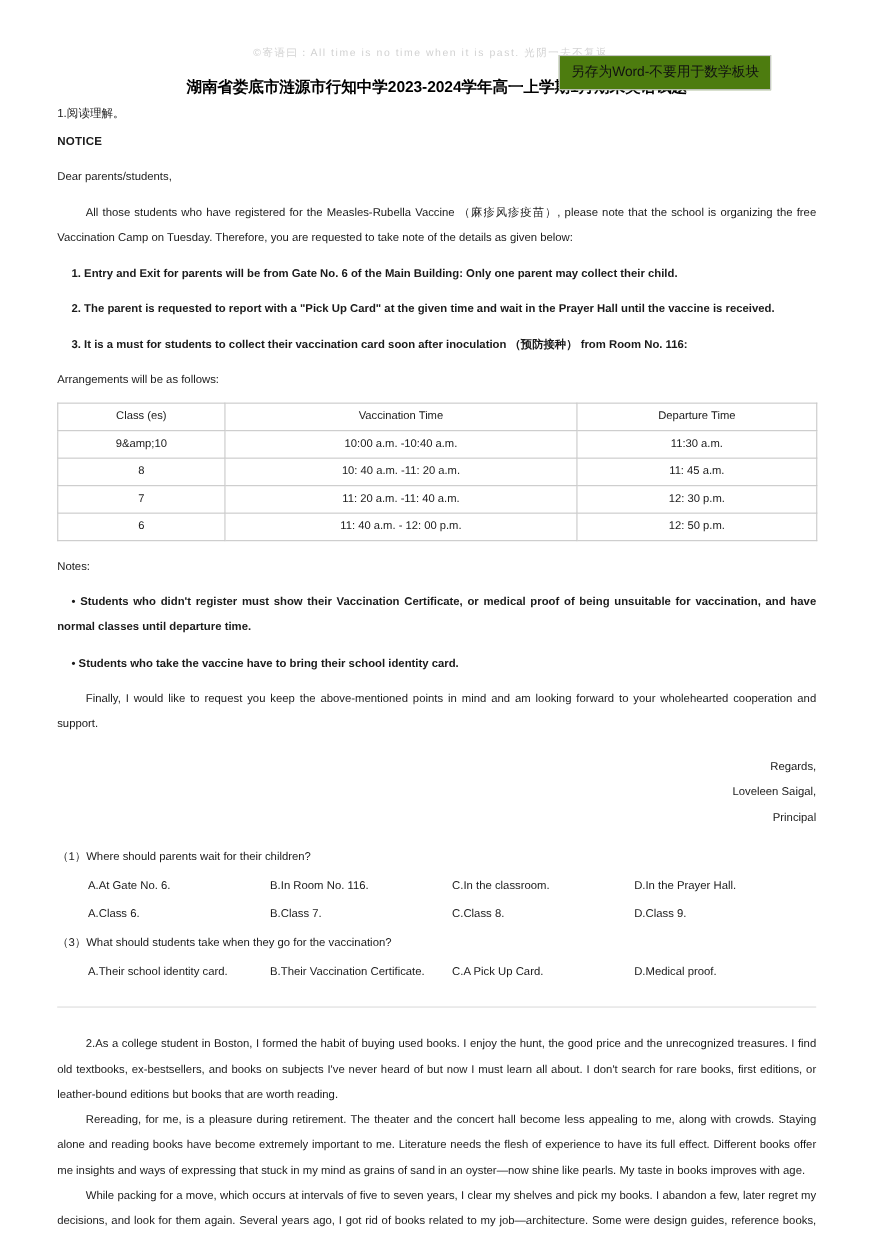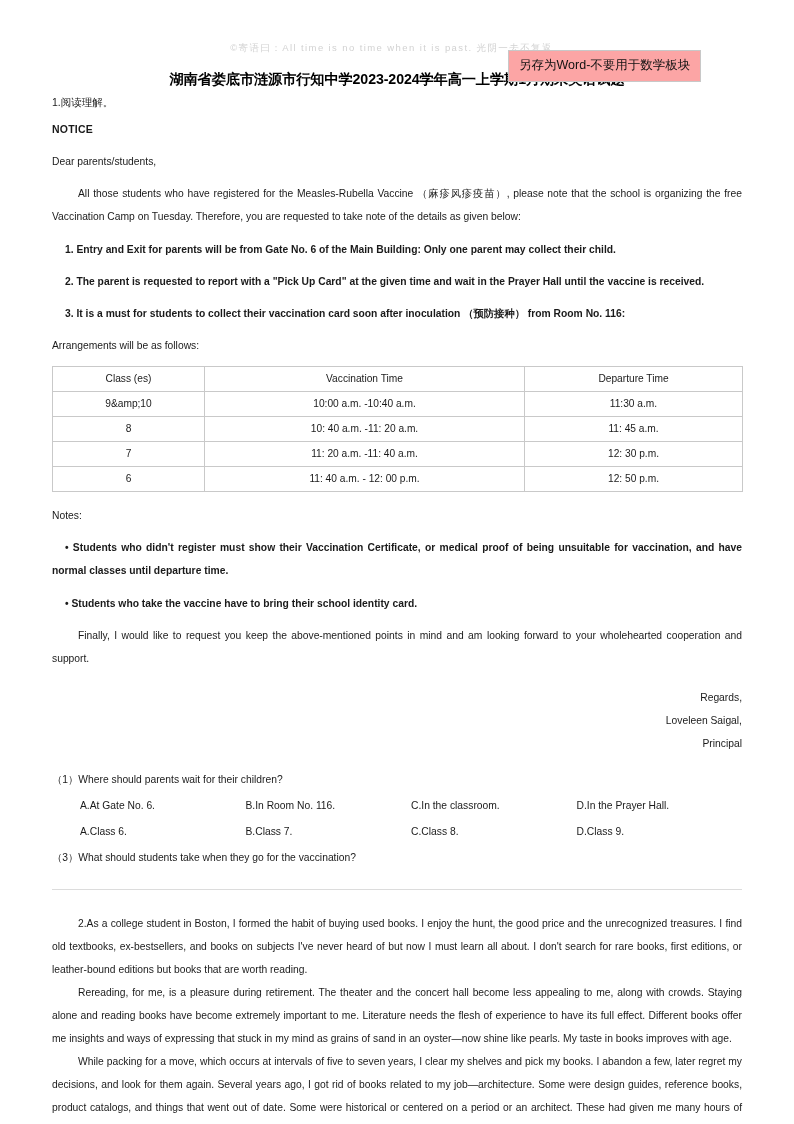--- a/index.html
+++ b/index.html
@@ -41,21 +41,21 @@
     font-size: 14.2px;
     font-weight: bold;
     color: #000;
     letter-spacing: -0.1px;
   }
   .callout {
     position: absolute;
     top: 50px;
     left: 508px;
     padding: 6px 10px 7px 10px;
-    background: #fca5a5;
+    background: #4d7c0f;
     border: 1px solid #c8c8c8;
     font-size: 12.5px;
     color: #111;
     white-space: nowrap;
     z-index: 5;
     box-shadow: 0 0 0 0 rgba(0,0,0,0);
   }
   .content {
     position: absolute;
     top: 96px;
@@ -230,20 +230,26 @@
       <div class="q-options">
         <span class="opt">A.Class 6.</span>
         <span class="opt">B.Class 7.</span>
         <span class="opt">C.Class 8.</span>
         <span class="opt">D.Class 9.</span>
       </div>
     </div>
 
     <div>
       <p class="q-stem">（3）What should students take when they go for the vaccination?</p>
+      <div class="q-options">
+        <span class="opt">A.Their school identity card.</span>
+        <span class="opt">B.Their Vaccination Certificate.</span>
+        <span class="opt">C.A Pick Up Card.</span>
+        <span class="opt">D.Medical proof.</span>
+      </div>
     </div>
 
     <hr class="divider">
 
     <div class="passage">
       <p class="body-text indent">2.As a college student in Boston, I formed the habit of buying used books. I enjoy the hunt, the good price and the unrecognized treasures. I find old textbooks, ex-bestsellers, and books on subjects I've never heard of but now I must learn all about. I don't search for rare books, first editions, or leather-bound editions but books that are worth reading.</p>
       <p class="body-text indent">Rereading, for me, is a pleasure during retirement. The theater and the concert hall become less appealing to me, along with crowds. Staying alone and reading books have become extremely important to me. Literature needs the flesh of experience to have its full effect. Different books offer me insights and ways of expressing that stuck in my mind as grains of sand in an oyster—now shine like pearls. My taste in books improves with age.</p>
       <p class="body-text indent">While packing for a move, which occurs at intervals of five to seven years, I clear my shelves and pick my books. I abandon a few, later regret my decisions, and look for them again. Several years ago, I got rid of books related to my job—architecture. Some were design guides, reference books, product catalogs, and things that went out of date. Some were historical or centered on a period or an architect. These had given me many hours of pleasure. Will I ever open their covers again? Certainly. I held on to the red bulk of Sir Banister Fletcher's A History of Architecture and books on Paris, Rome, and Boston.</p>
 
     </div>

